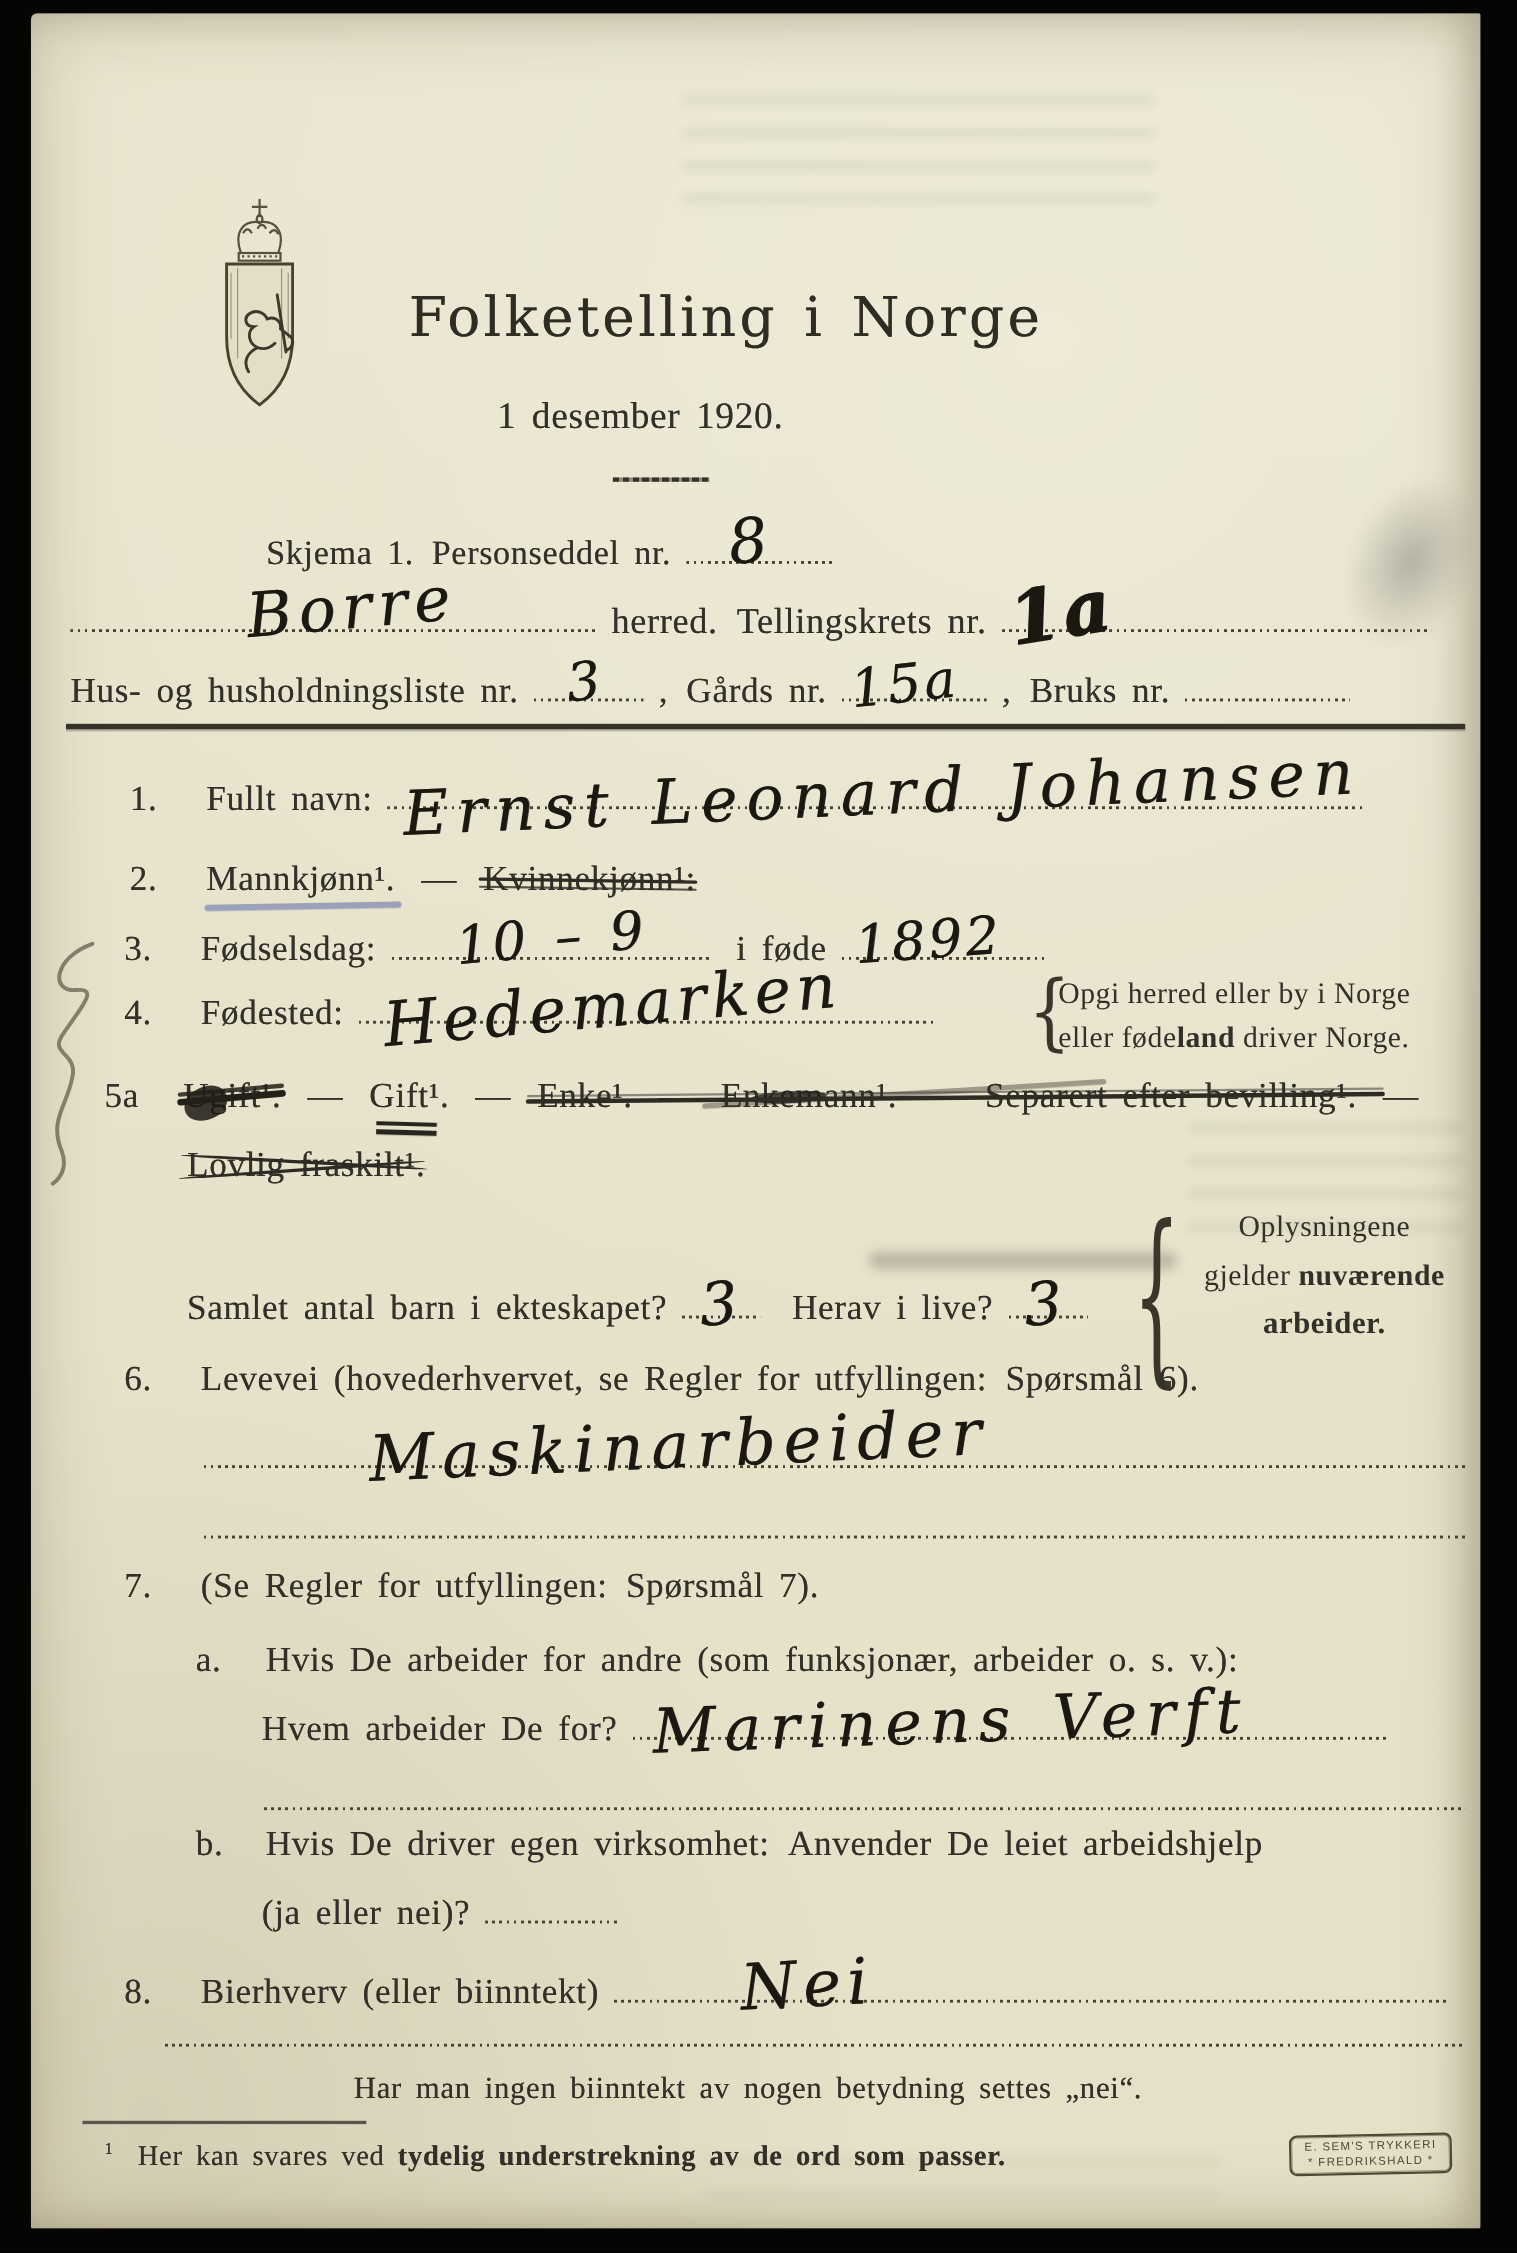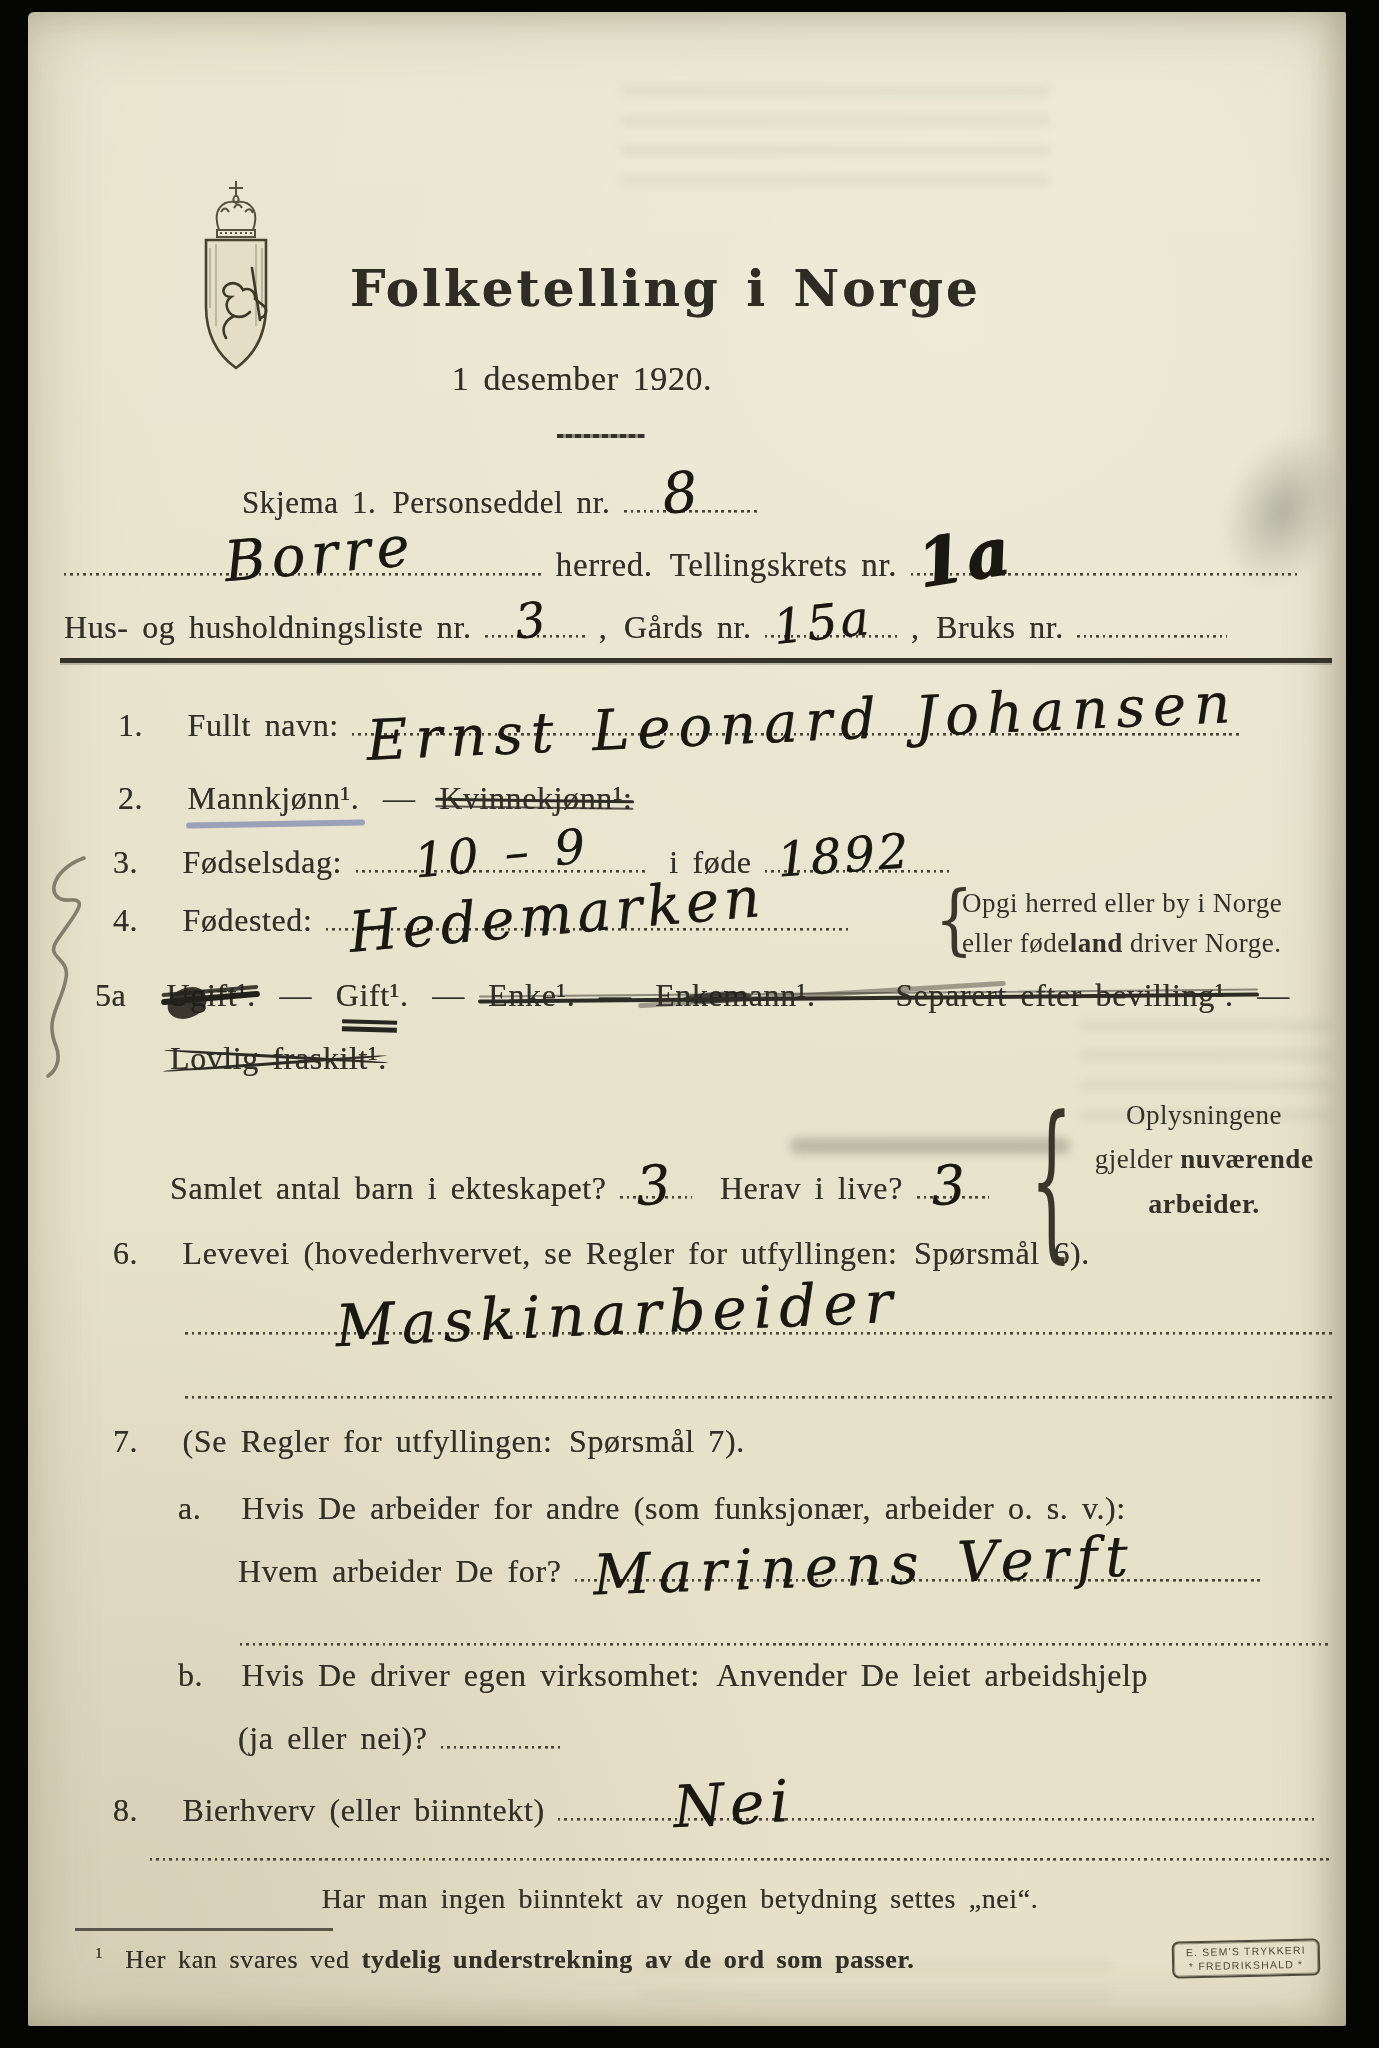--- a/index.html
+++ b/index.html
@@ -88,21 +88,21 @@
         <path d="M20 70 v60 M26 66 v82 M66 66 v82 M72 70 v60"></path>
       </g>
       <g stroke="#3c382a" stroke-width="2.6" fill="none" stroke-linecap="round">
         <path d="M36 160 c-6 -10 0 -18 8 -22 c-8 -4 -10 -14 -3 -19 c-8 0 -10 -8 -4 -12 c6 -4 13 -1 16 5 c7 -3 13 2 12 9 l9 7 c4 4 2 10 -3 12"></path>
         <path d="M62 90 l8 52"></path>
         <path d="M44 138 c6 2 12 0 16 -4"></path>
       </g>
     </svg>
   </div>
 
-  <div class="row print" style="left:350px;top:258px;width:620px;text-align:center;font-family:'DejaVu Serif',serif;font-size:50px;font-weight:bold;letter-spacing:3px;color:#2f2c24;">Folketelling i Norge</div>
+  <div class="row print" style="left:350px;top:258px;width:620px;text-align:center;font-family:'DejaVu Serif',serif;font-size:50px;font-weight:normal;letter-spacing:3px;color:#2f2c24;">Folketelling i Norge</div>
   <div class="row print" style="left:350px;top:358px;width:464px;text-align:center;font-size:34px;">1 desember 1920.</div>
   <div class="rule" style="left:557px;top:434px;width:88px;height:4px;background:repeating-linear-gradient(90deg,#35322a 0 6px,rgba(53,50,42,.5) 6px 9px);"></div>
 
   <div class="row print" style="left:242px;top:484px;font-size:31px;">
     <span>Skjema 1. Personseddel nr.</span>
     <span class="blank" style="width:135px;">
       <span class="hw" style="left:38px;bottom:-8px;font-size:56px;transform:rotate(-6deg);">8</span>
     </span>
   </div>
 

